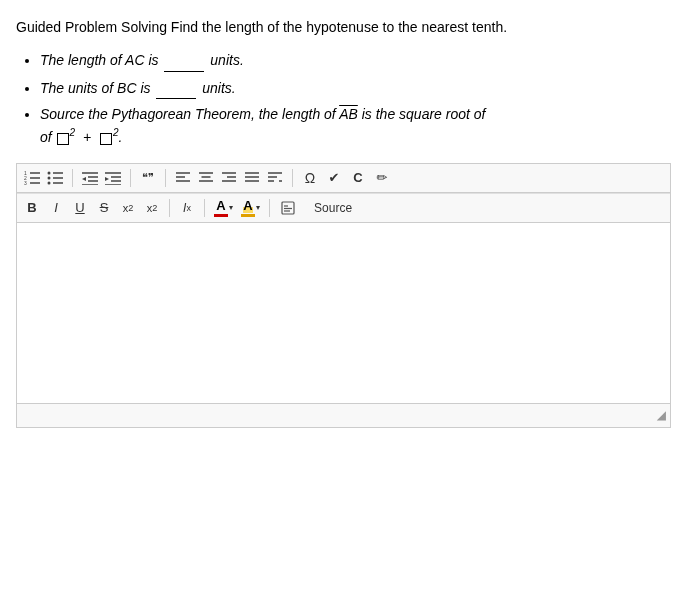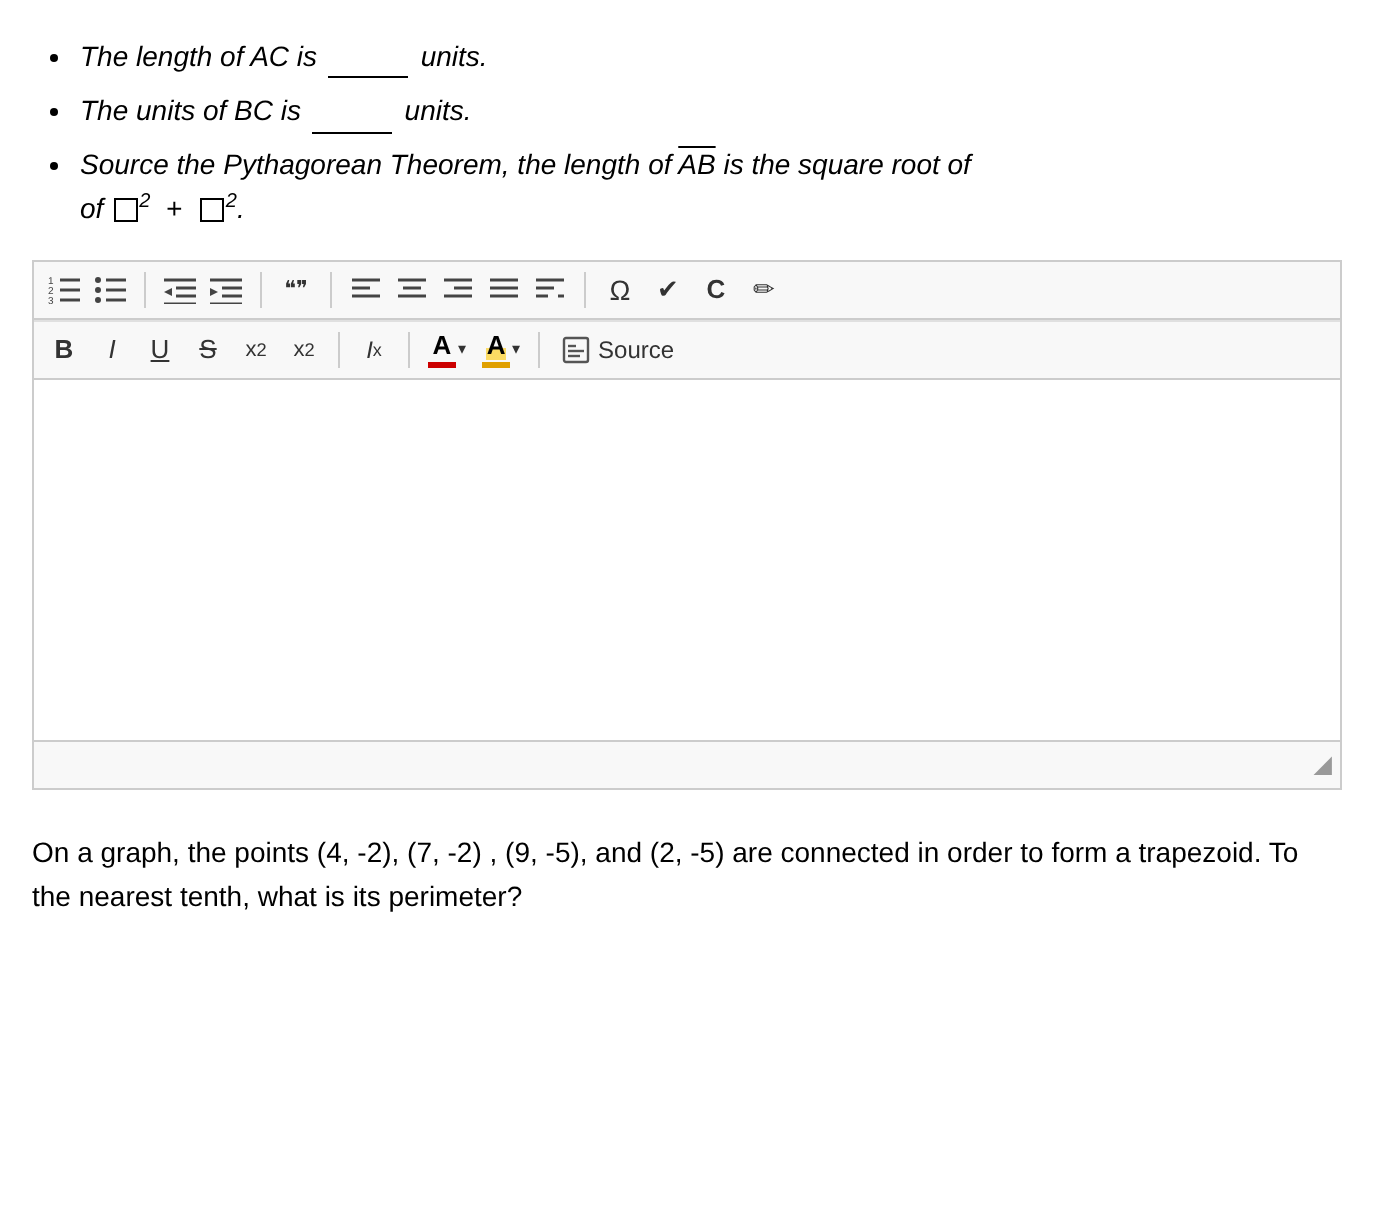--- a/index.html
+++ b/index.html
@@ -87,21 +87,21 @@
       color: #333;
       border-radius: 2px;
     }
     .tb-btn.bold-btn { font-weight: bold; }
     .tb-btn.italic-btn { font-style: italic; }
     .tb-btn.underline-btn { text-decoration: underline; }
     .tb-btn.strike-btn { text-decoration: line-through; }
     .tb-btn.source-btn {
       display: inline-flex;
       align-items: center;
-      gap: 4px;
+      gap: 19px;
       font-size: 12px;
       color: #333;
       padding: 0 5px;
     }
     .editor-body {
       min-height: 180px;
       padding: 8px;
       background: #fff;
     }
     .editor-resize-handle {
@@ -122,20 +122,23 @@
     }
     .dropdown-arrow {
       font-size: 8px;
       margin-left: 1px;
     }
   </style>
 </head>
 <body>
 
 <div class="content-area">
+  <p class="intro-text">
+    <span>Guided Problem Solving Find the length of the hypotenuse to the nearest tenth.</span>
+  </p>
 
   <ul class="bullet-list">
     <li>
       <span>The length of AC is </span>
       <span class="blank">&nbsp;</span>
       <span>units.</span>
     </li>
     <li>
       <span>The units of BC is </span>
       <span class="blank">&nbsp;</span>
@@ -282,14 +285,13 @@
       </button>
     </div>
 
     <div class="editor-body" contenteditable="true" style="">
     </div>
     <div class="editor-resize-handle">
       <span class="resize-icon">◢</span>
     </div>
   </div>
 
-  <p class="bottom-text">On a graph, the points (4, -2), (7, -2) , (9, -5), and (2, -5) are connected in order to form a trapezoid. To the nearest tenth, what is its perimeter?</p>
 </div>
 
 </body></html>

